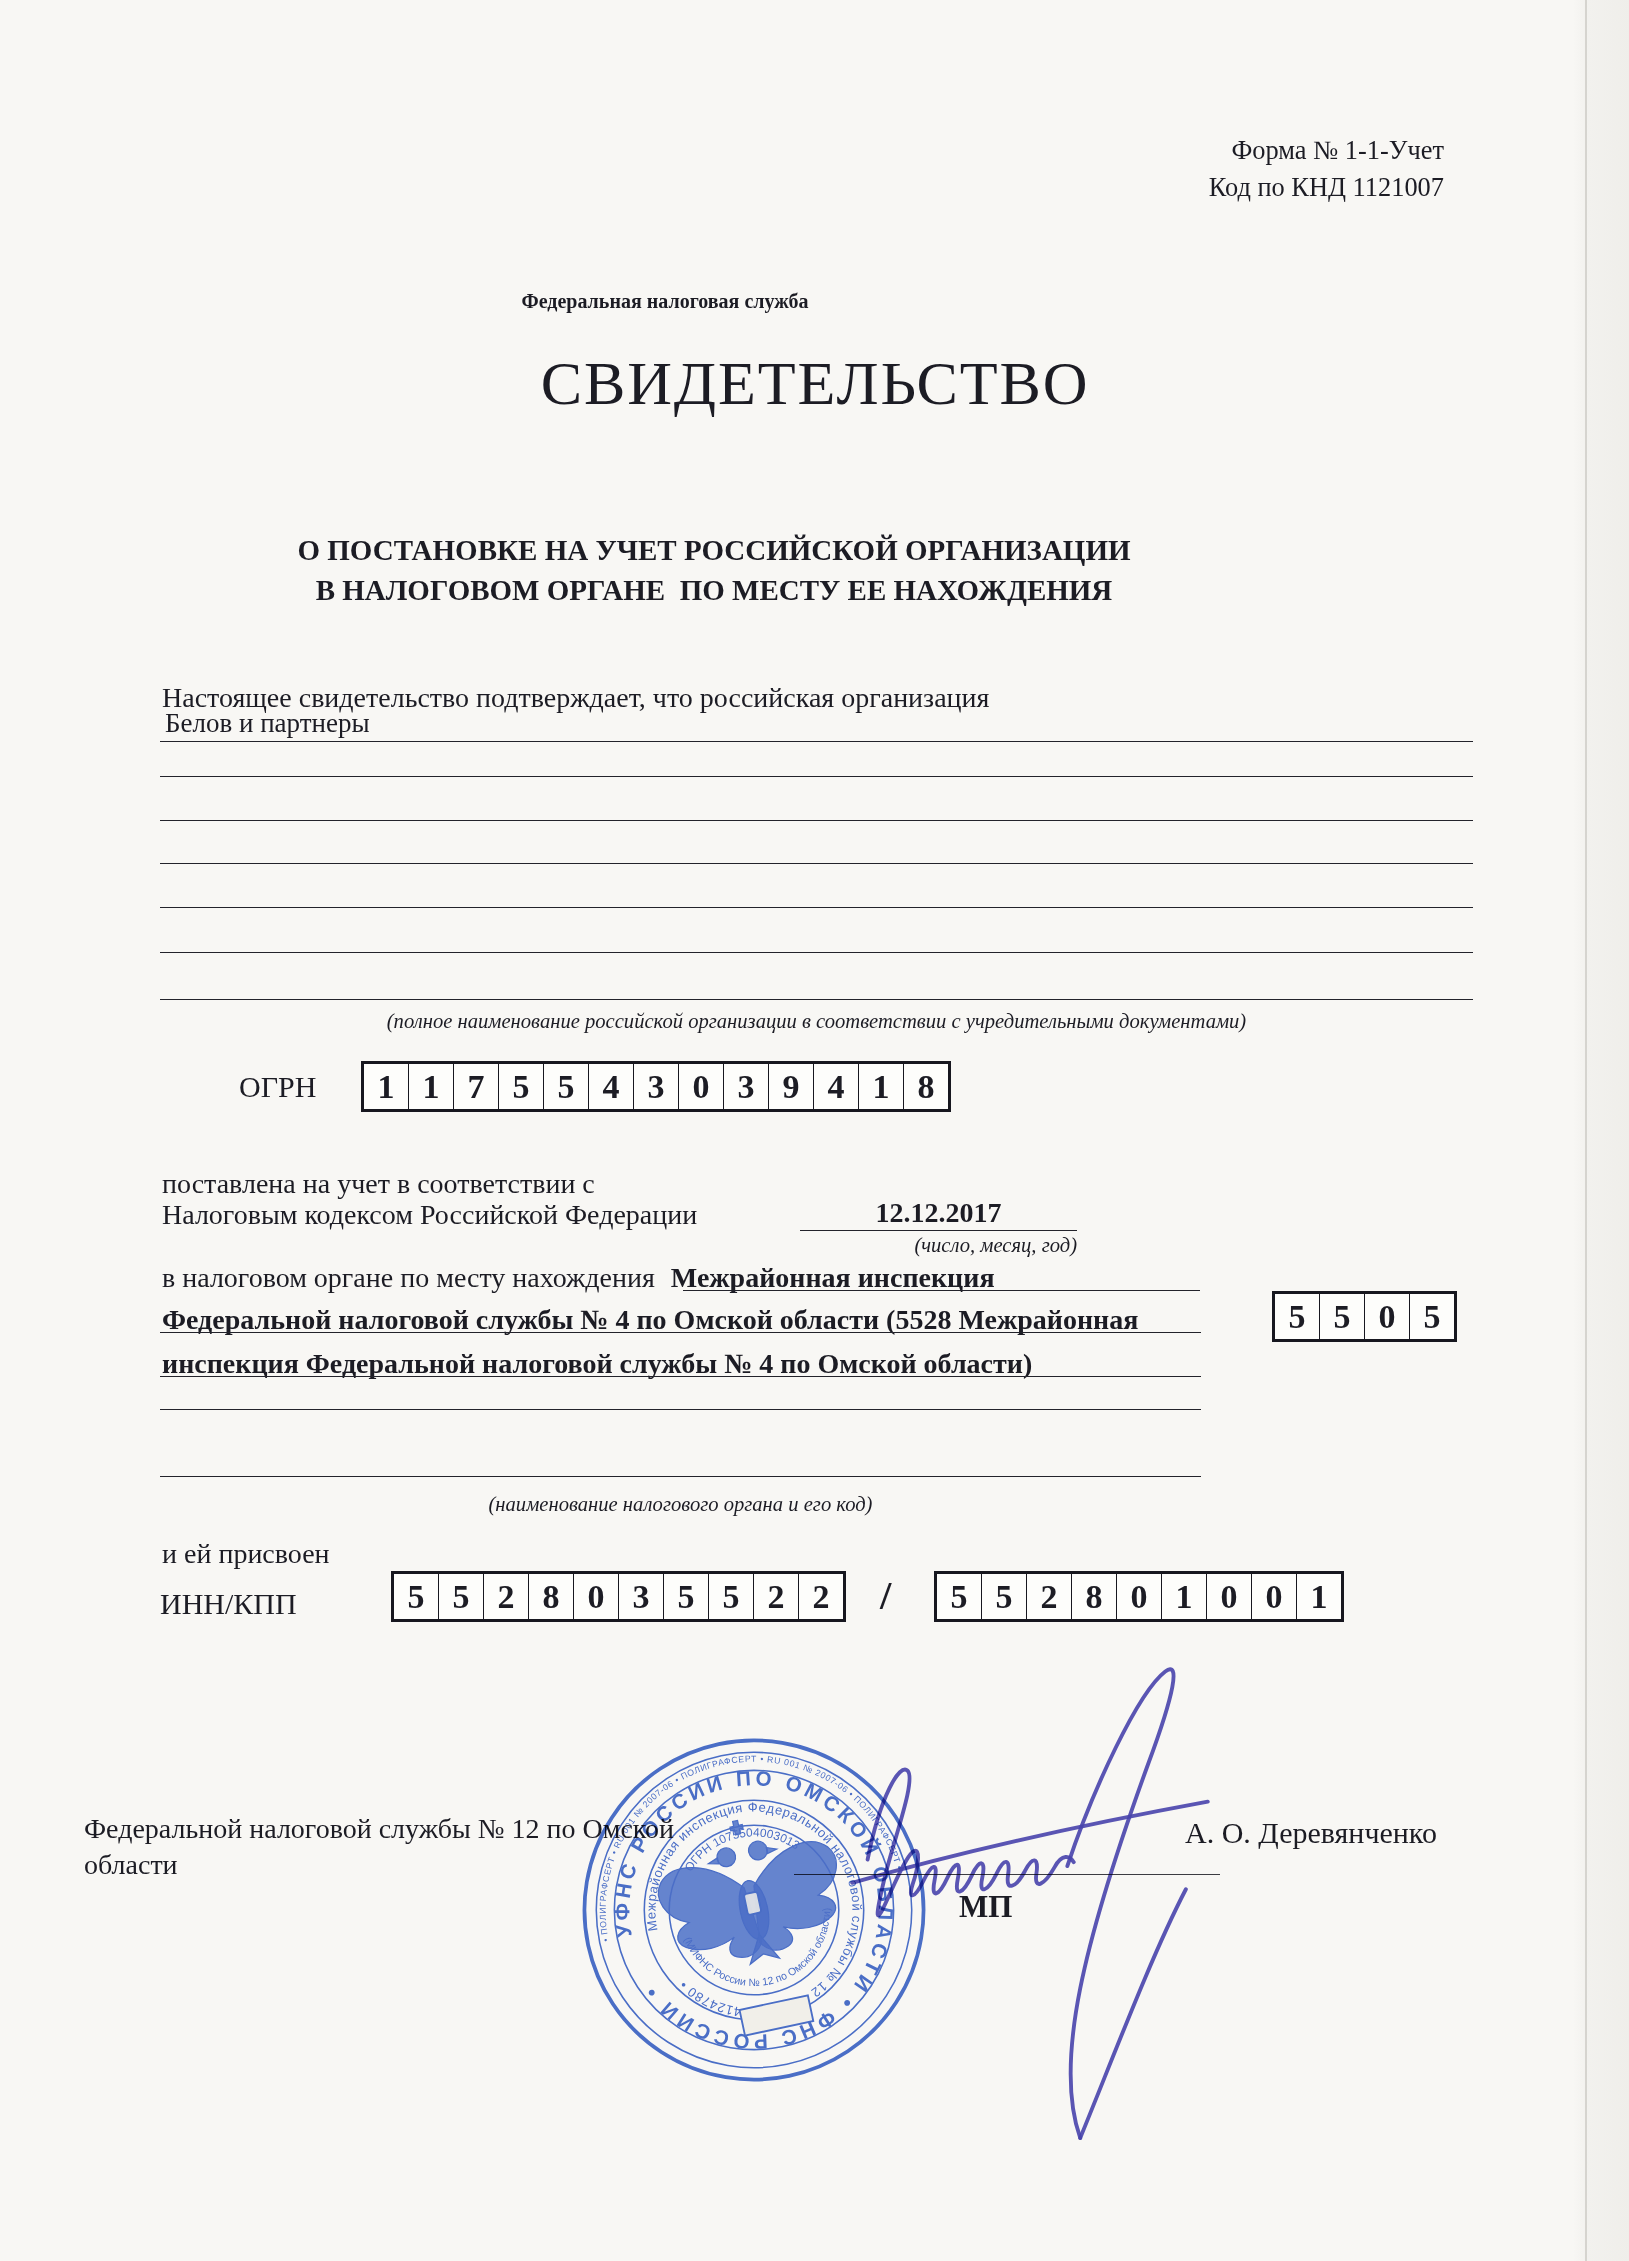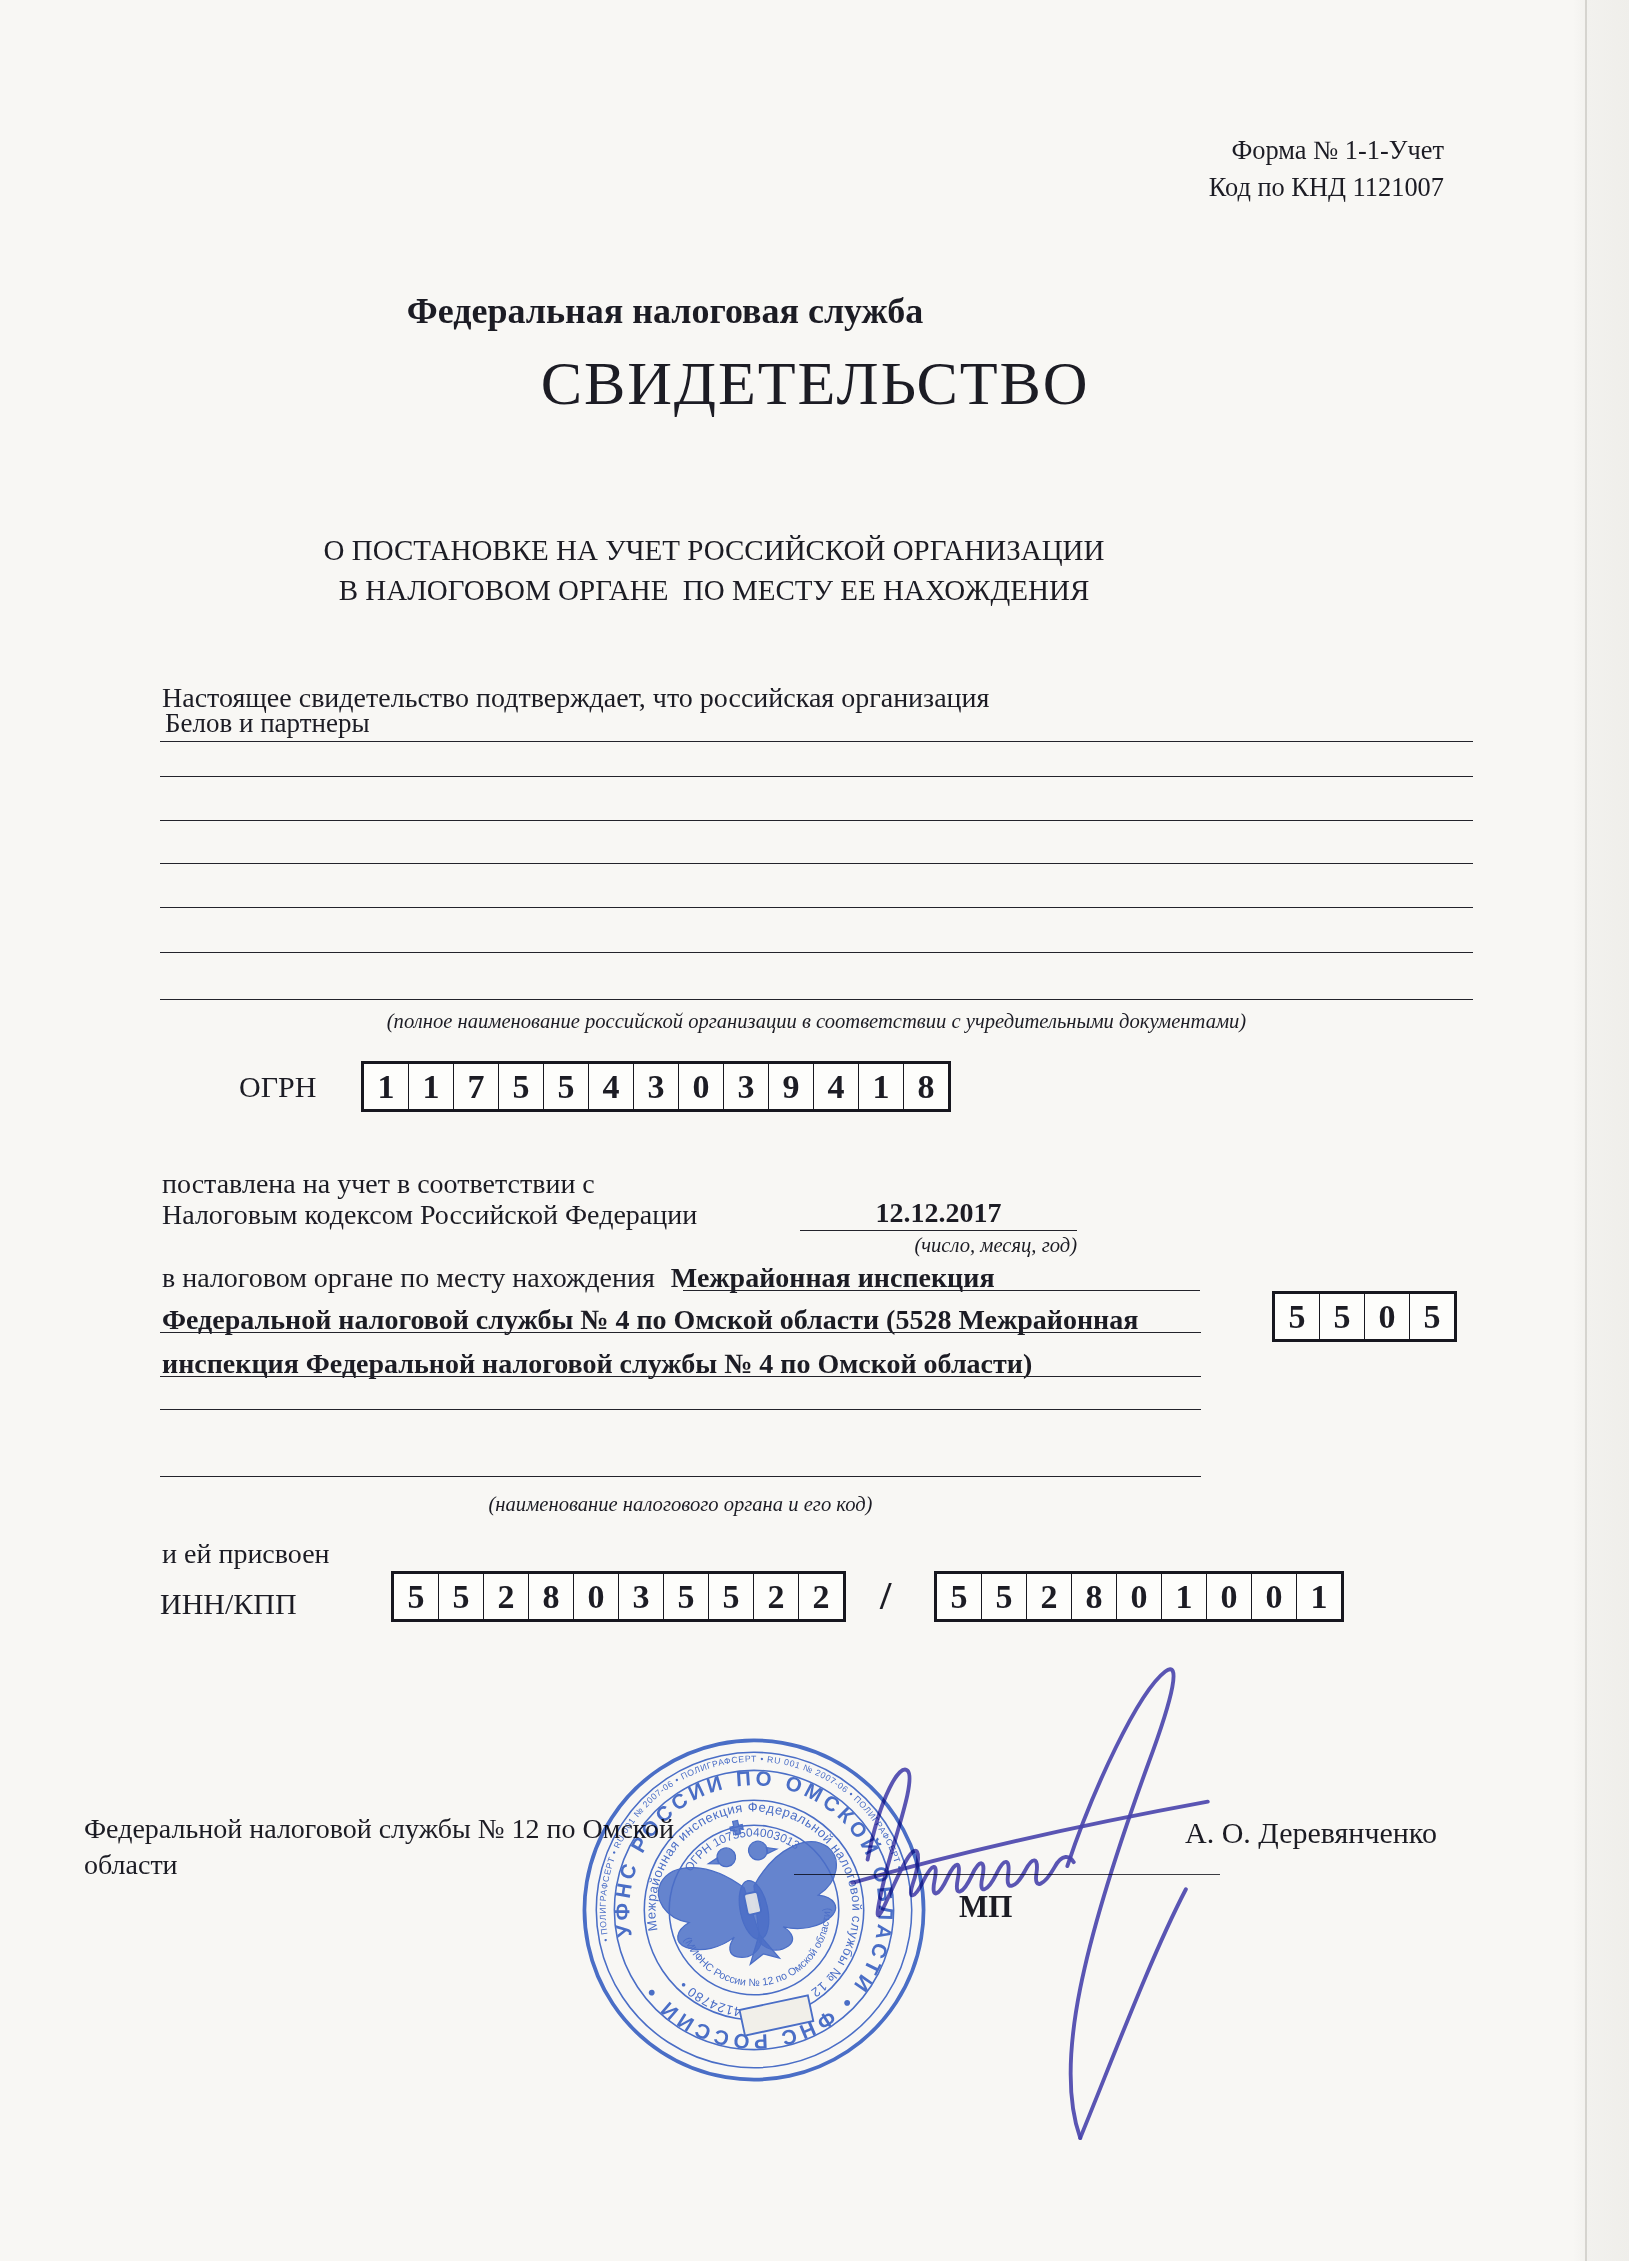--- a/index.html
+++ b/index.html
@@ -6,23 +6,23 @@
   .page{
     position:relative; width:1630px; height:2261px;
     background:linear-gradient(to right,#f8f7f4 0%,#f8f7f4 96.5%,#f2f1ee 97.4%,#efeeea 100%);
     font-family:"Liberation Serif", serif; color:#1c1c24; overflow:hidden;
   }
   .abs{position:absolute;}
   .center{text-align:center;}
   .b{font-weight:bold;}
 
   .form-code{right:186px; top:132px; font-size:26.4px; line-height:1.42; text-align:right;}
-  .agency{left:0; width:1330px; top:290px; font-size:36px; font-weight:bold;}
+  .agency{left:0; width:1330px; top:290px; font-size:20px; font-weight:bold;}
   .doc-title{left:0; width:1630px; top:348px; font-size:62px; font-weight:normal; letter-spacing:1.9px;}
-  .subtitle{left:0; width:1428px; font-size:29px; font-weight:normal;}
+  .subtitle{left:0; width:1428px; font-size:29px; font-weight:bold;}
   .body-text{font-size:28px;}
 
   .wline{border-top:1.9px solid #23232b; height:0;}
   .caption{font-size:20.6px; font-style:italic;}
 
   .digit-row{display:flex; border:3.2px solid #17171f; background:#fdfdfb;}
   .digit-row .cell{
     width:44px; height:45px; display:flex; align-items:center; justify-content:center;
     border-right:1.9px solid #17171f; font-weight:bold; font-size:34px; font-family:"Liberation Serif",serif;
   }

